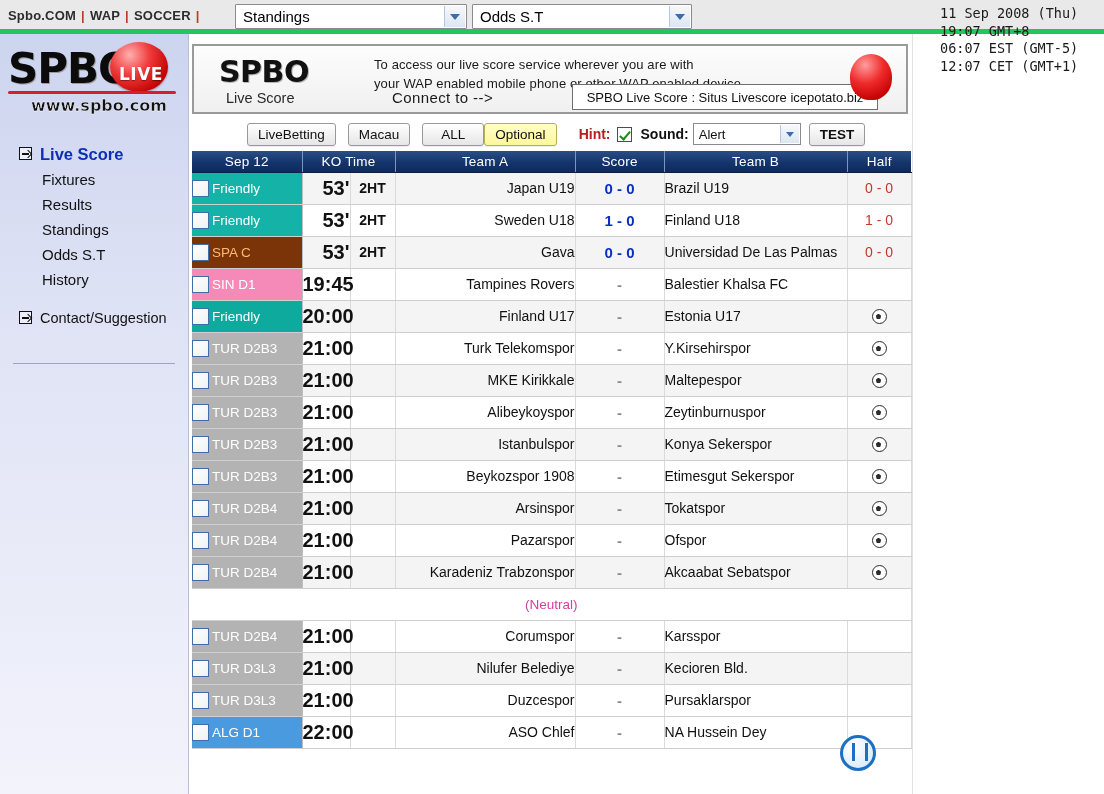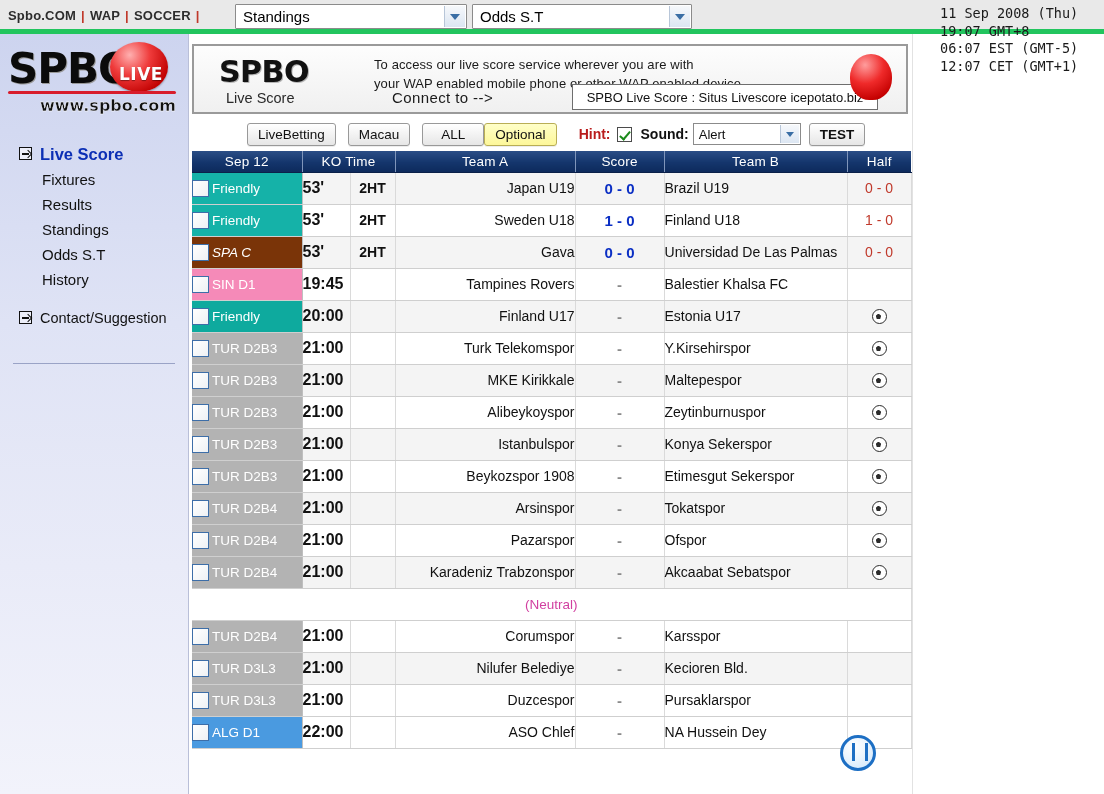--- a/index.html
+++ b/index.html
@@ -103,21 +103,21 @@
     font-weight: bold; font-size: 17px; color: #ffffff;
     letter-spacing: .5px;
     text-shadow: 0 1px 1px rgba(0,0,0,.4);
   }
   #logo .uline {
     position: absolute; left: 8px; top: 53px;
     width: 168px; height: 3px; background: #d81d2c;
     border-radius: 2px;
   }
   #logo .www {
-    position: absolute; left: 16px; top: 58px; width: 184px;
+    position: absolute; left: 7px; top: 58px; width: 184px;
     text-align: center;
     font-family: "DejaVu Sans", sans-serif;
     font-weight: bold; font-size: 16px;
     color: #111;
     letter-spacing: 0px;
     -webkit-text-stroke: 0.4px #fff;
   }
   #nav { position: absolute; left: 0; top: 108px; width: 189px; }
   .navitem {
     position: relative;
@@ -315,21 +315,21 @@
     background: linear-gradient(135deg,#ffffff,#eef1f4);
     border: 1.6px solid #3d6ea8;
     flex: 0 0 auto;
     margin-right: 3px;
   }
   .lgname {
     font-size: 13.5px;
     white-space: nowrap; overflow: hidden;
   }
 
-  td.mincell { text-align: left; font-weight: bold; font-size: 16px; color: #111; padding-right:8px;}
+  td.mincell { text-align: right; font-weight: bold; font-size: 20px; color: #111; padding-right:8px;}
   td.htcell  { text-align: center; font-weight: bold; font-size: 14px; color: #111; }
   td.tacell  { text-align: right; padding-right: 10px; color: #111; font-size: 14px; }
   td.sccell  { text-align: center; font-weight: bold; font-size: 15px; }
   td.tbcell  { text-align: left; padding-left: 9px; color: #111; font-size: 14px; line-height: 17px; }
   td.hfcell  { text-align: center; font-size: 14px; color: #c0392b; }
   .sc-live { color: #0b2fc4; }
   .sc-dash { color: #8a8a8a; font-weight: normal; }
   .ballicon {
     display: inline-block; width: 15px; height: 15px;
     border-radius: 50%;
@@ -550,21 +550,21 @@
             <td class="htcell">2HT</td>
             <td class="tacell">Sweden U18</td>
             <td class="sccell sc-live">1 - 0</td>
             <td class="tbcell">Finland U18</td>
             <td class="hfcell">1 - 0</td>
           </tr>
           <tr class="odd">
             <td class="lgcell" style="background: rgb(122, 52, 8);">
               <div class="lgwrap">
                 <span class="lgbox"></span>
-                <span class="lgname" style="color: #ffffff; font-style: italic;">SPA C</span>
+                <span class="lgname" style="color: #fdba74;">SPA C</span>
               </div>
             </td>
             <td class="mincell">53'</td>
             <td class="htcell">2HT</td>
             <td class="tacell">Gava</td>
             <td class="sccell sc-live">0 - 0</td>
             <td class="tbcell">Universidad De Las Palmas</td>
             <td class="hfcell">0 - 0</td>
           </tr>
           <tr class="even">

